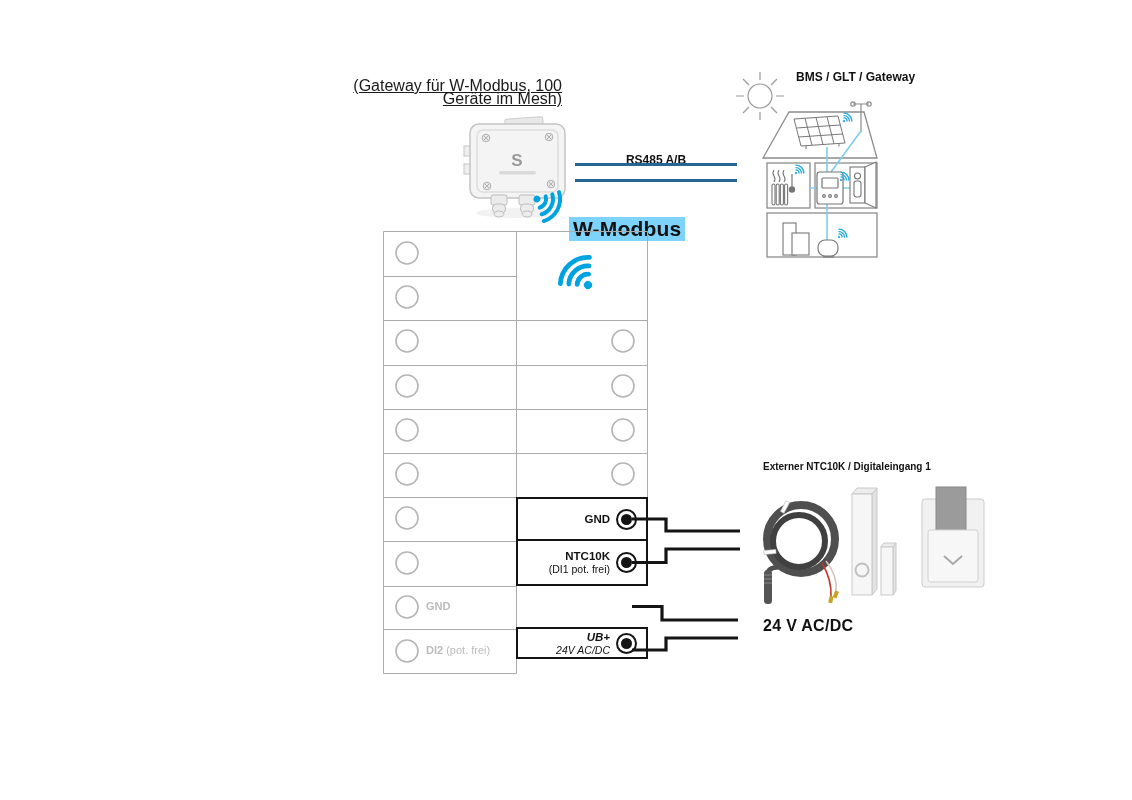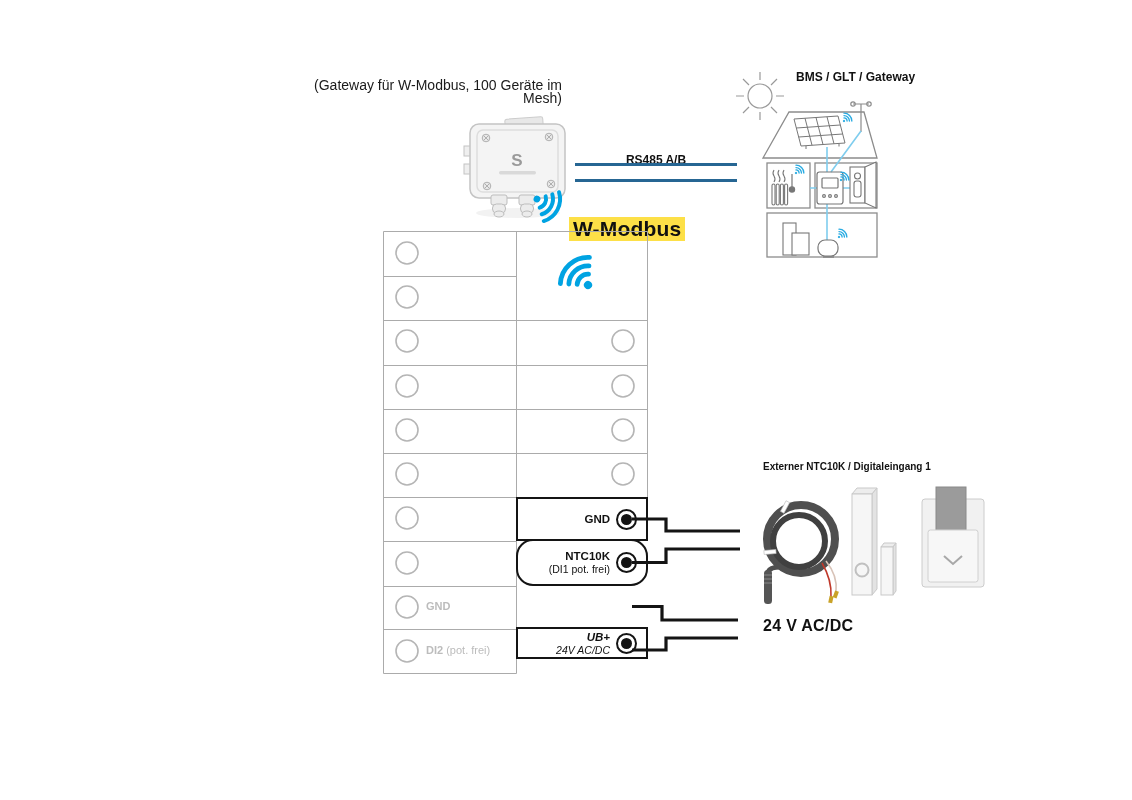--- a/index.html
+++ b/index.html
@@ -4,38 +4,38 @@
 <style>
   html,body{margin:0;padding:0;background:#fff;}
   #canvas{
     position:relative;width:1132px;height:800px;background:#ffffff;overflow:hidden;
     font-family:"Liberation Sans", sans-serif;color:#111;
   }
   .abs{position:absolute;}
   
   .gw-title-block{left:300px;top:79px;width:262px;text-align:right;}
   .gw-title{font-size:12px;font-weight:bold;line-height:14px;letter-spacing:.1px;}
-  .gw-subtitle{font-size:14px;line-height:13px;color:#1a1a1a;}
+  .gw-subtitle{font-size:16px;line-height:13px;color:#1a1a1a;text-decoration:underline;}
   .rs485-label{left:575px;top:153px;width:162px;text-align:center;font-size:12px;font-weight:bold;}
   .bus-line{left:575px;width:162px;height:3px;background:#266693;}
   .bus-line.a{top:163px;} .bus-line.b{top:179px;}
-  .wmodbus-label{left:569px;top:217px;font-size:21px;font-weight:bold;background:#fde047;padding:0 4px;letter-spacing:.2px;}
+  .wmodbus-label{left:569px;top:217px;font-size:21px;font-weight:bold;background:#7dd3fc;padding:0 4px;letter-spacing:.2px;}
   .bms-label{left:796px;top:70px;font-size:12px;font-weight:bold;}
   .external-title{left:763px;top:461px;font-size:10px;font-weight:bold;}
   .power-label{left:763px;top:617px;font-size:16px;font-weight:bold;letter-spacing:.3px;}
   
   .gray-io{color:#bcbcbc;font-size:11px;}
   .gray-io .io-name{font-weight:bold;}
   .io-gnd{left:426px;top:600px;}
   .io-di2{left:426px;top:644px;}
   .terminal-cell{
     left:516px;width:132px;box-sizing:border-box;border:2px solid #141414;background:#fff;
     display:flex;align-items:center;justify-content:flex-end;padding-right:9px;
   }
-  .tc-1{top:497px;height:44px;} .tc-2{top:539px;height:47px;border-radius:17px;}
+  .tc-1{top:497px;height:44px;} .tc-2{top:539px;height:47px;}
   .tc-3{top:584px;height:45px;} .tc-4{top:627px;height:32px;font-style:italic;}
   .tc-text{display:flex;flex-direction:column;justify-content:center;text-align:right;margin-right:6px;}
   .tc-line1{font-size:11.5px;font-weight:bold;line-height:13px;}
   .tc-line2{font-size:10.5px;line-height:12px;}
   .term-ring{
     width:21px;height:21px;border:2.5px solid #141414;border-radius:50%;box-sizing:border-box;
     display:flex;align-items:center;justify-content:center;flex:0 0 auto;background:#fff;
   }
   .term-dot{width:11px;height:11px;border-radius:50%;background:#141414;}
   svg{display:block;}

